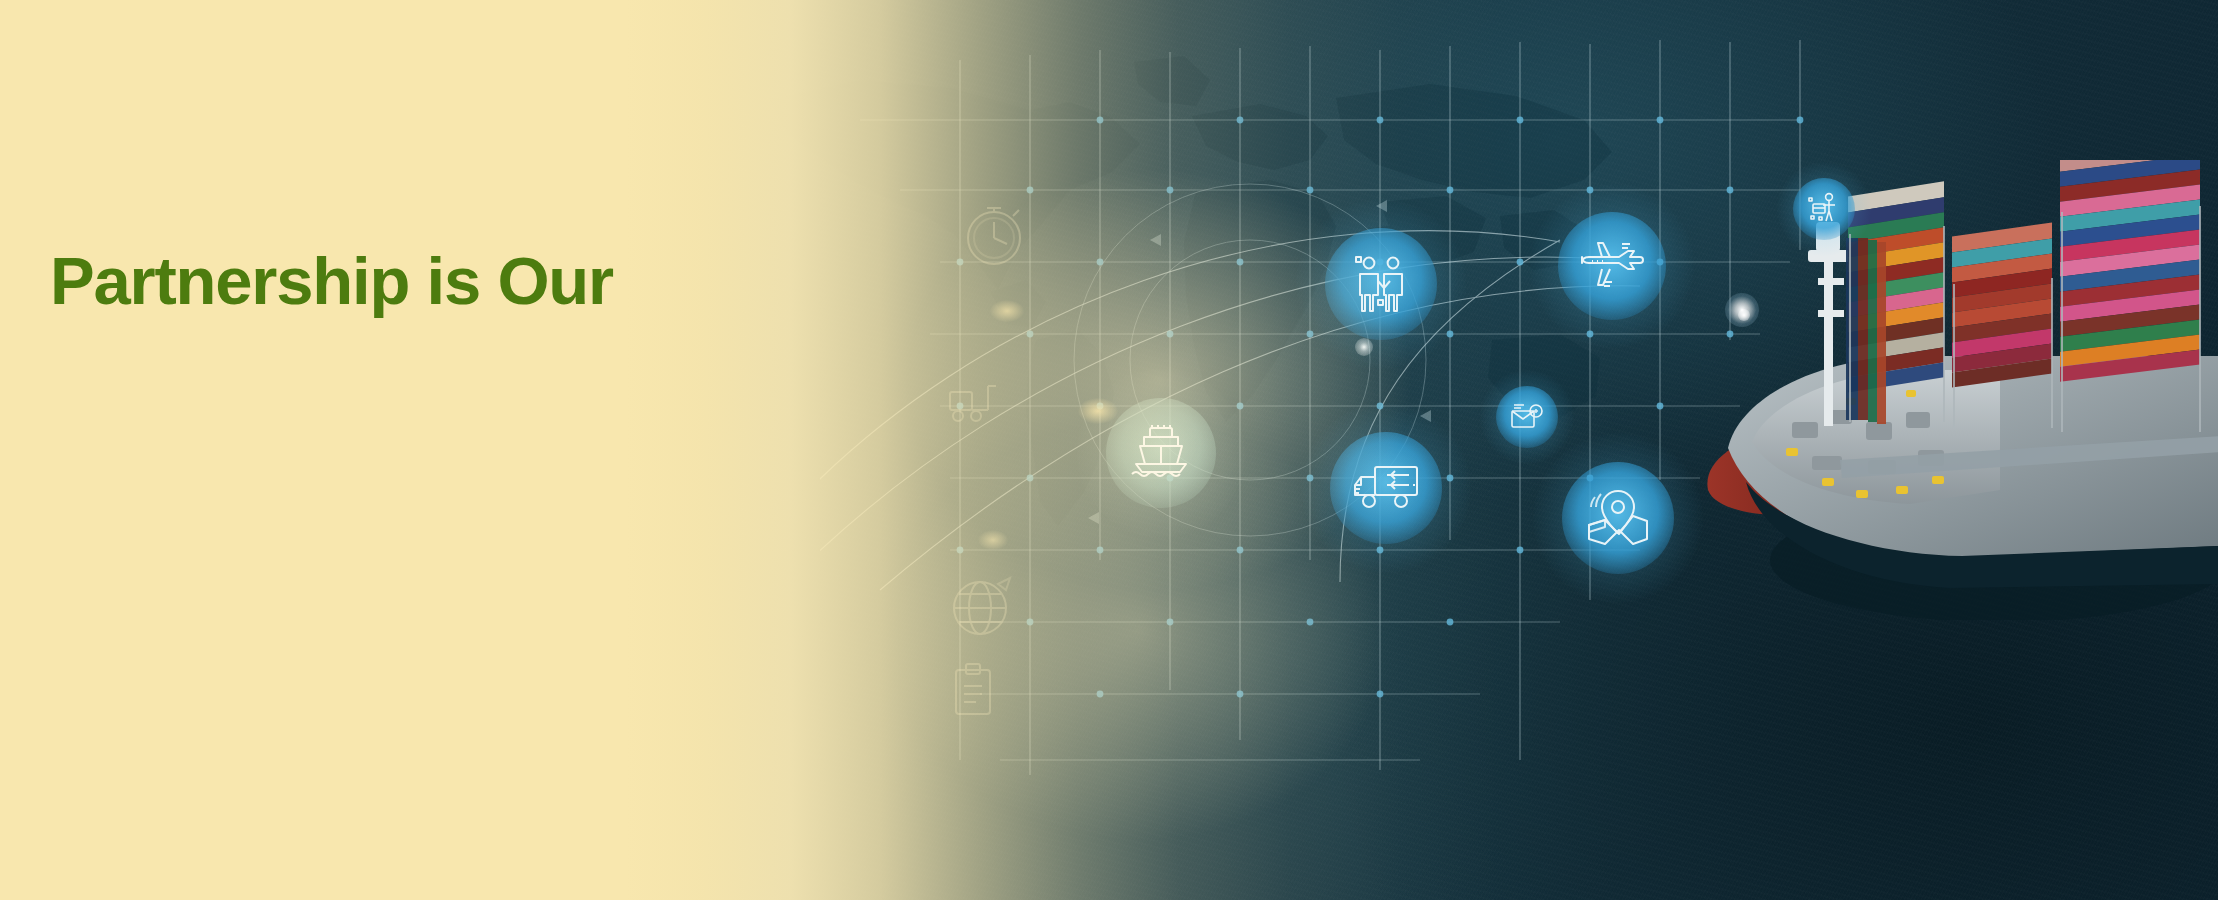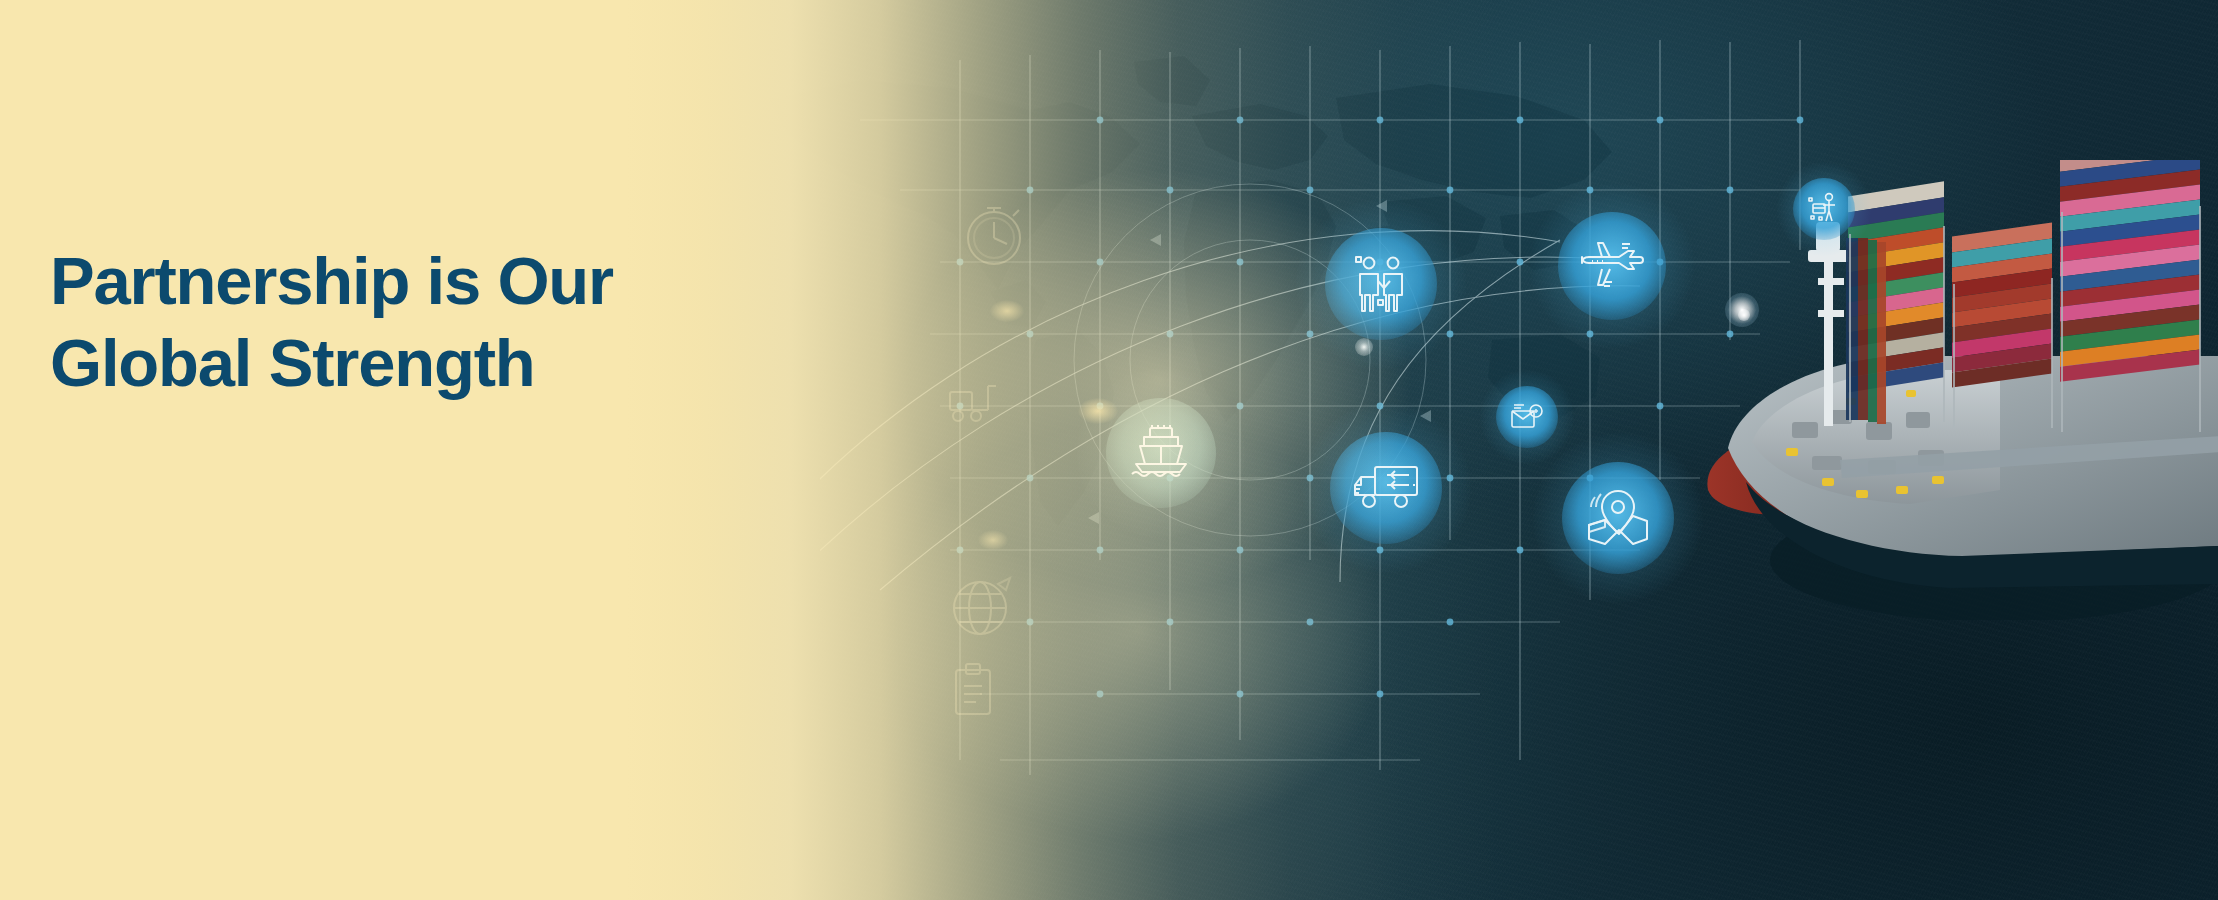--- a/index.html
+++ b/index.html
@@ -91,21 +91,21 @@
   
   .bloom {
     position:absolute; pointer-events:none;
     background:radial-gradient(ellipse 360px 300px at 50% 50%, rgba(255,242,196,.55), rgba(255,242,196,0) 70%);
   }
 
   
   .headline {
     position:absolute; left:50px; top:240px; width:760px;
     z-index:40;
-    color:#0c4a6e;
+    color:#4d7c0f;
     font-weight:700;
     font-size:67px;
     line-height:82px;
     letter-spacing:-1.2px;
     font-stretch:condensed;
   }
   .headline .hl { display:block; white-space:nowrap; }
 </style>
 </head>
 <body>
@@ -506,16 +506,15 @@
     </svg>
   </div>
 
   <div class="bloom" style="left:880px; top:140px; width:560px; height:480px;"></div>
   <div class="bloom" style="left:900px; top:420px; width:480px; height:420px; opacity:.7;"></div>
 
   <div class="yellowveil"></div>
 
   <div class="headline">
     <span class="hl">Partnership is Our</span>
-    <span class="hl">Global Strength</span>
   </div>
 
 </div>
 
 </body></html>

